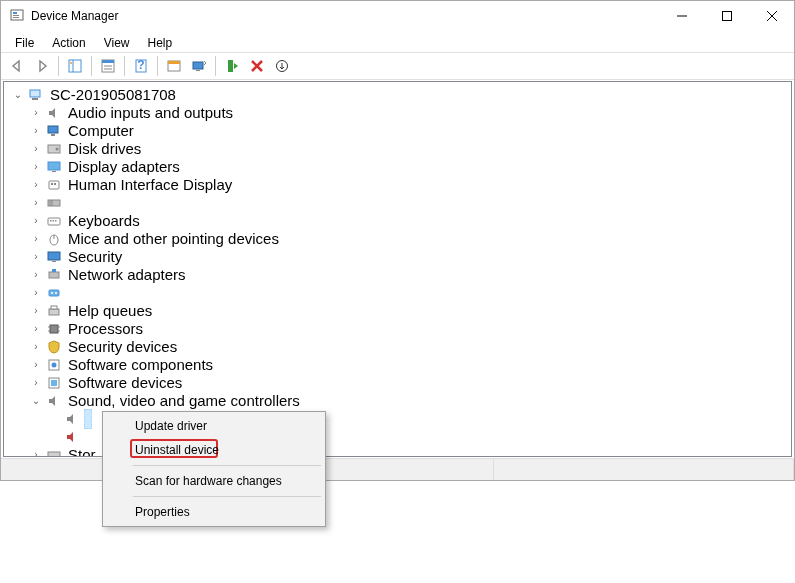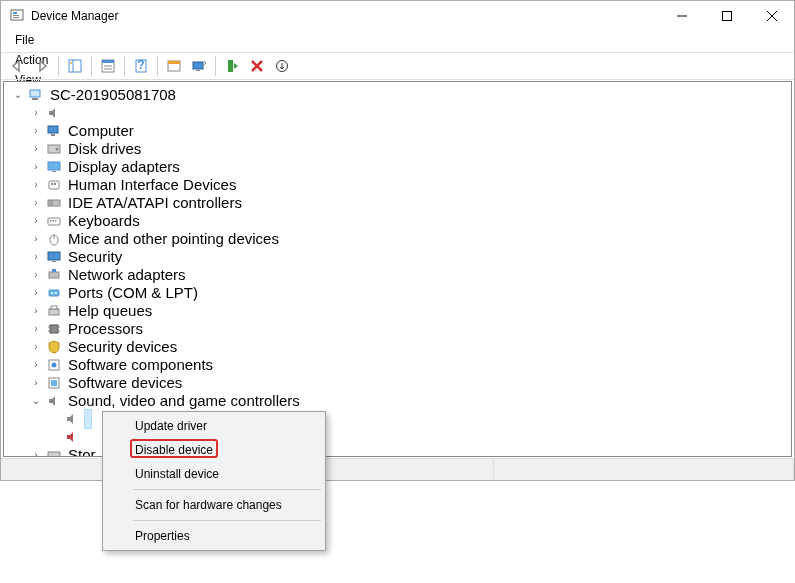--- a/index.html
+++ b/index.html
@@ -3,21 +3,21 @@
 <meta charset="utf-8">
 <style>
 * { box-sizing: border-box; margin: 0; padding: 0; font-family: "Segoe UI", Tahoma, sans-serif; font-size: 12px; }
 body { background: #fff; width: 795px; height: 583px; position: relative; overflow: hidden; }
 .window { width: 795px; height: 481px; border: 1px solid #aaa; background: #fff; display: flex; flex-direction: column; }
 .titlebar { height: 30px; display: flex; align-items: center; padding-left: 8px; background: #fff; }
 .titlebar .title { flex: 1; font-size: 12px; }
 .titlebar .icon-app { width: 16px; height: 16px; margin-right: 6px; display: flex; align-items: center; justify-content: center; }
 .win-btns { display: flex; }
 .win-btn { width: 45px; height: 30px; display: flex; align-items: center; justify-content: center; }
-.menubar { height: 21px; display: flex; align-items: flex-start; padding-left: 6px; gap: 2px; flex-direction: column; }
+.menubar { height: 21px; display: flex; align-items: flex-end; padding-left: 6px; gap: 2px; }
 .menubar span { padding: 2px 8px; font-size: 12px; }
 .toolbar { height: 28px; border-top: 1px solid #e0e0e0; border-bottom: 1px solid #e0e0e0; display: flex; align-items: center; padding-left: 4px; gap: 1px; }
 .tool-btn { width: 24px; height: 24px; display: flex; align-items: center; justify-content: center; border: 1px solid transparent; }
 .tool-sep { width: 1px; height: 20px; background: #ccc; margin: 0 3px; }
 .content { flex: 1; border: 1px solid #828790; margin: 1px 2px; overflow: auto; position: relative; background: #fff; }
 .tree { padding: 4px 0 4px 6px; }
 .node { display: flex; align-items: center; height: 18px; line-height: 18px; white-space: nowrap; }
 .exp { width: 16px; height: 16px; display: flex; align-items: center; justify-content: center; font-size: 10px; color: #666; cursor: pointer; }
 .indent0 { padding-left: 0px; }
 .indent1 { padding-left: 18px; }
@@ -160,20 +160,21 @@
         <span class="node-label">SC-201905081708</span>
       </div>
       <div id="cat-container">
           <div class="node indent1">
             <span class="exp">›</span>
             <span class="node-icon">
               <svg width="16" height="16">
                 <path d="M3 6 L6 6 L9 3 L9 13 L6 10 L3 10 Z" fill="#888"></path>
               </svg>
             </span>
+            <span class="node-label">Audio inputs and outputs</span>
           </div>
           <div class="node indent1">
             <span class="exp">›</span>
             <span class="node-icon">
               <svg width="16" height="16">
                 <rect x="2" y="3" width="10" height="7" fill="#4a90d9" stroke="#2a6090"></rect>
                 <rect x="5" y="11" width="4" height="2" fill="#888"></rect>
               </svg>
             </span>
             <span class="node-label">Computer</span>
@@ -200,32 +201,31 @@
           </div>
           <div class="node indent1">
             <span class="exp">›</span>
             <span class="node-icon">
               <svg width="16" height="16">
                 <rect x="3" y="4" width="10" height="8" rx="1" fill="#fff" stroke="#888"></rect>
                 <rect x="5" y="6" width="2" height="2" fill="#888"></rect>
                 <rect x="8" y="6" width="2" height="2" fill="#888"></rect>
               </svg>
             </span>
-            <span class="node-label">Human Interface Devices</span>
+            <span class="node-label">Human Interface Display</span>
           </div>
           <div class="node indent1">
             <span class="exp">›</span>
             <span class="node-icon">
               <svg width="16" height="16">
                 <rect x="2" y="5" width="12" height="6" fill="#c0c0c0" stroke="#888"></rect>
                 <line x1="4" y1="5" x2="4" y2="11" stroke="#888"></line>
                 <line x1="6" y1="5" x2="6" y2="11" stroke="#888"></line>
               </svg>
             </span>
-            <span class="node-label">IDE ATA/ATAPI controllers</span>
           </div>
           <div class="node indent1">
             <span class="exp">›</span>
             <span class="node-icon">
               <svg width="16" height="16">
                 <rect x="2" y="5" width="12" height="7" rx="1" fill="#fff" stroke="#888"></rect>
                 <rect x="4" y="7" width="1.5" height="1.5" fill="#888"></rect>
                 <rect x="6.5" y="7" width="1.5" height="1.5" fill="#888"></rect>
                 <rect x="9" y="7" width="1.5" height="1.5" fill="#888"></rect>
               </svg>
@@ -264,21 +264,20 @@
           </div>
           <div class="node indent1">
             <span class="exp">›</span>
             <span class="node-icon">
               <svg width="16" height="16">
                 <rect x="3" y="5" width="10" height="6" rx="1" fill="#6ab4e8" stroke="#4a90d9"></rect>
                 <circle cx="6" cy="8" r="1" fill="#fff"></circle>
                 <circle cx="10" cy="8" r="1" fill="#fff"></circle>
               </svg>
             </span>
-            <span class="node-label">Ports (COM &amp; LPT)</span>
           </div>
           <div class="node indent1">
             <span class="exp">›</span>
             <span class="node-icon">
               <svg width="16" height="16">
                 <rect x="3" y="6" width="10" height="6" fill="#d0d0d0" stroke="#888"></rect>
                 <rect x="5" y="3" width="6" height="3" fill="#fff" stroke="#888"></rect>
               </svg>
             </span>
             <span class="node-label">Help queues</span>
@@ -388,20 +387,19 @@
 
   <div class="statusbar">
     <div></div>
     <div></div>
   </div>
 </div>
 
 <div class="context-menu">
   <div class="gutter"></div>
   <div class="ctx-item">Update driver</div>
-  <div class="ctx-item">Disable device</div>
   <div class="ctx-highlight" style="left:27px; top:27px; width:88px; height:19px;"></div>
   <div class="ctx-item">Uninstall device</div>
   <div class="ctx-sep"></div>
   <div class="ctx-item">Scan for hardware changes</div>
   <div class="ctx-sep"></div>
   <div class="ctx-item bold">Properties</div>
 </div>
 
 </body></html>

